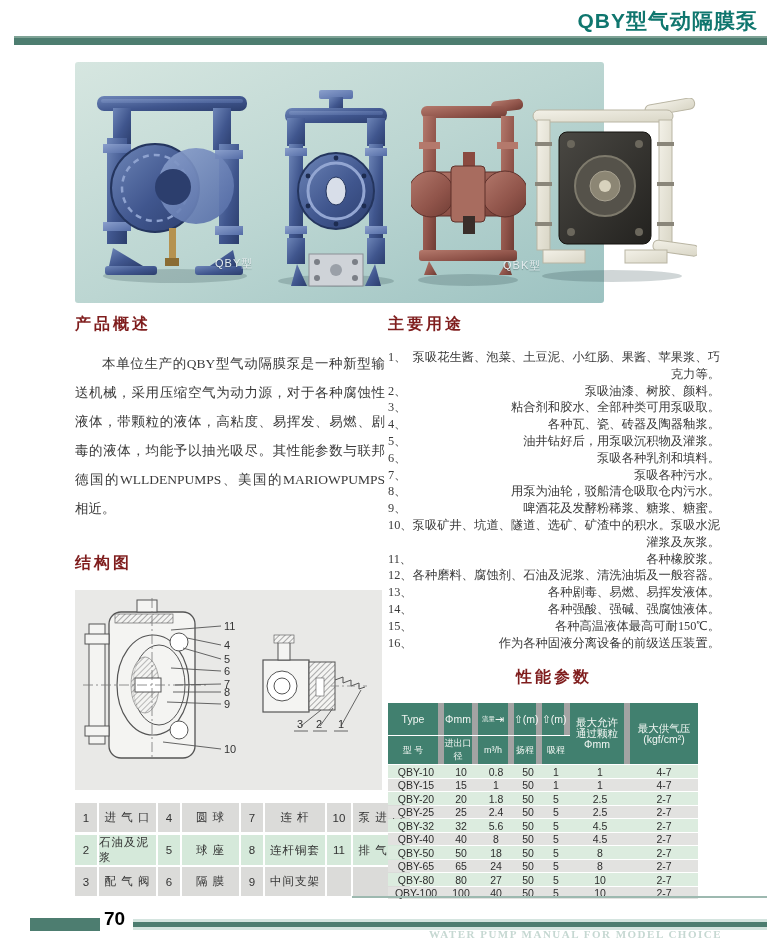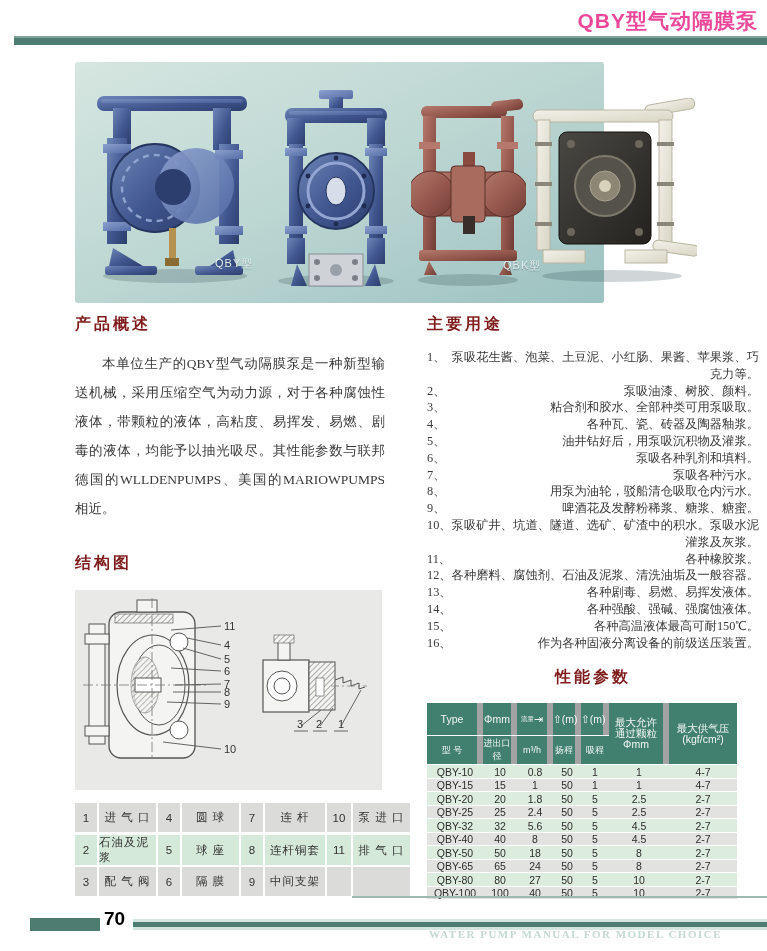--- a/index.html
+++ b/index.html
@@ -1,35 +1,35 @@
 <!DOCTYPE html>
 <html><head>
 <meta charset="utf-8">
 <style>
   html,body{margin:0;padding:0;}
   body{width:767px;height:951px;position:relative;background:#ffffff;
        font-family:"Liberation Sans",sans-serif;overflow:hidden;}
 
   
   .page-title{position:absolute;top:7px;right:9px;font-size:21px;font-weight:bold;
-              color:#ec4899;letter-spacing:1px;}
+              color:#0f766e;letter-spacing:1px;}
   .header-bar{position:absolute;top:36px;left:14px;right:0;height:7px;
               background:#4d7d70;border-top:2px solid #7fa396;}
 
   
   .photo-panel{position:absolute;left:75px;top:62px;width:529px;height:241px;
                background:linear-gradient(155deg,#d6e6e0 0%,#bcd6d2 50%,#9cc2c1 100%);
                border-radius:3px;}
   .pump{position:absolute;}
   .photo-label{position:absolute;font-size:11px;color:#e4ecee;letter-spacing:1px;
                text-shadow:0 1px 1px rgba(30,60,60,.4);}
 
   
   .col-left{position:absolute;left:75px;top:314px;width:310px;}
-  .col-right{position:absolute;left:427px;top:314px;width:332px;}
+  .col-right{position:absolute;left:388px;top:314px;width:332px;}
   .sec-heading{font-size:16px;font-weight:bold;color:#7f1d1d;letter-spacing:3px;
                margin:0 0 14px 0;}
 
   .overview-body{margin:0;font-family:"Liberation Serif",serif;font-size:13.5px;
                  line-height:29px;color:#3a3a3a;text-align:justify;text-indent:2em;}
 
   .structure-heading{margin-top:30px;}
   .diagram-panel{margin-top:16px;width:307px;height:200px;background:#e9e9e7;}
 
   

